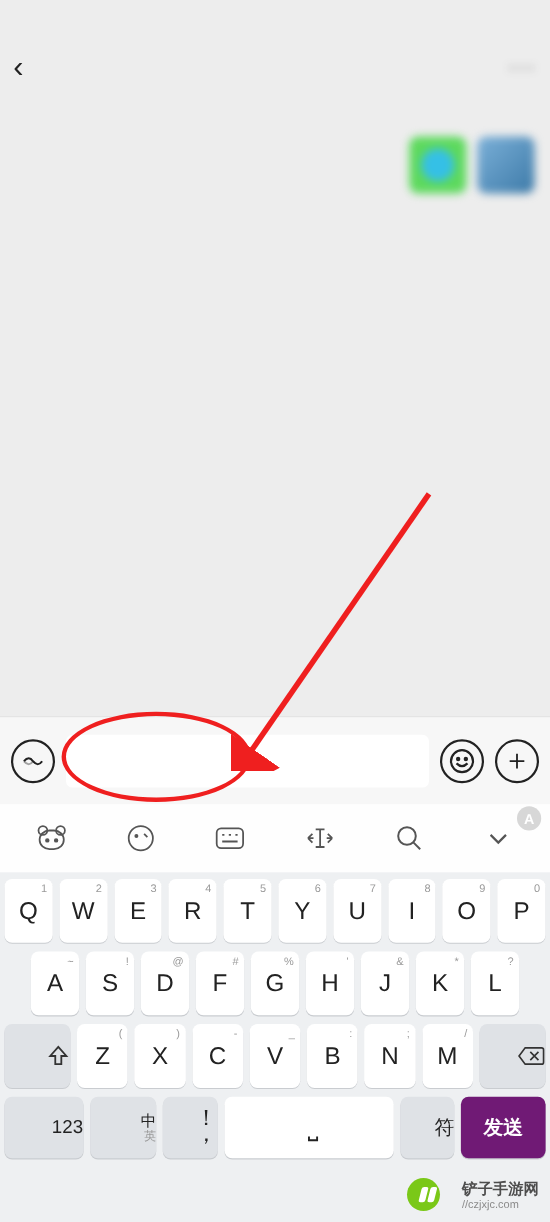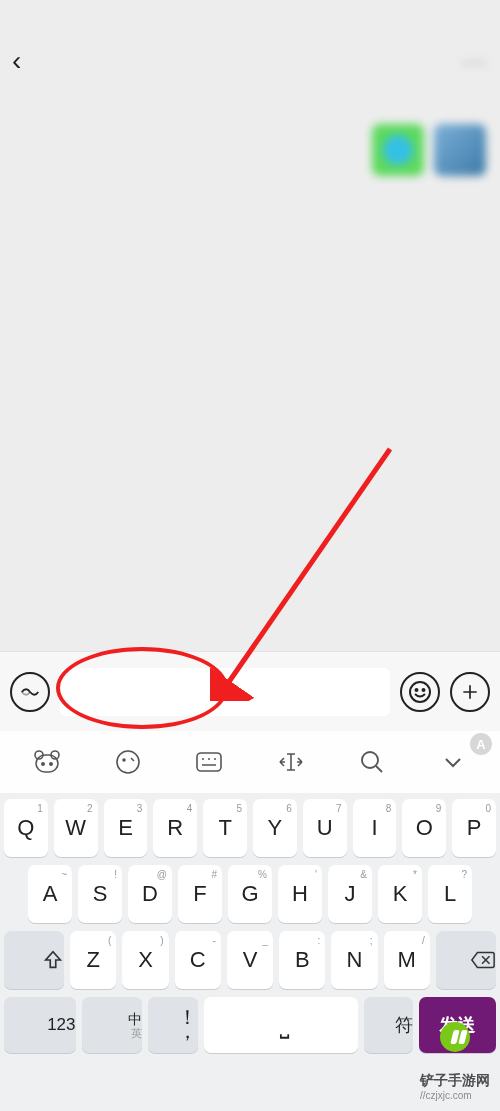--- a/index.html
+++ b/index.html
@@ -107,21 +107,21 @@
   .row4 .send { flex:1.4; background:#701a75; color:#fff; }
   .row4 .send .main { font-size:18px; font-weight:600; }
   .lang .top { font-size:14px; color:#222; line-height:1; }
   .lang .bot { font-size:11px; color:#9a9a9a; line-height:1; margin-top:2px; }
   .punct .top { font-size:20px; line-height:0.6; }
   .punct .bot { font-size:20px; line-height:0.8; }
 
   
   .wm {
     position:absolute; right:10px; bottom:10px; display:flex; align-items:center; gap:20px;
-    font-size:14px; color:#4d4d4d; font-weight:600;flex-direction:column;
+    font-size:14px; color:#4d4d4d; font-weight:600;
   }
   .wm-ico {
     width:30px; height:30px; background:#7ac818; border-radius:50%;
     display:flex; align-items:center; justify-content:center;
   }
   .wm-ico::before { content:""; width:6px; height:14px; background:#fff; transform:skewX(-14deg); border-radius:2px; box-shadow:8px 0 0 #fff; }
 </style>
 </head>
 <body>
 

